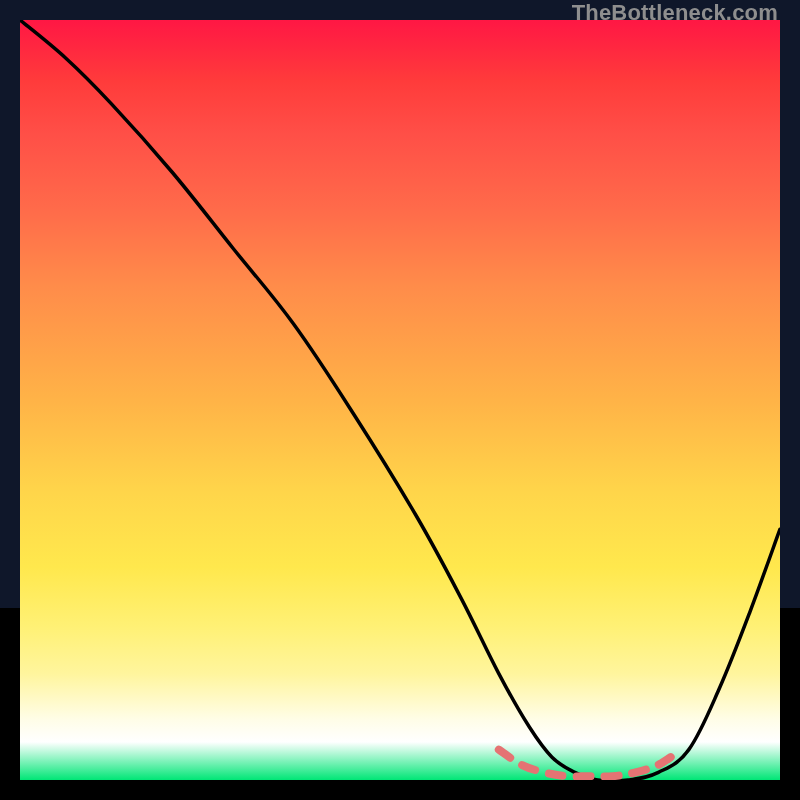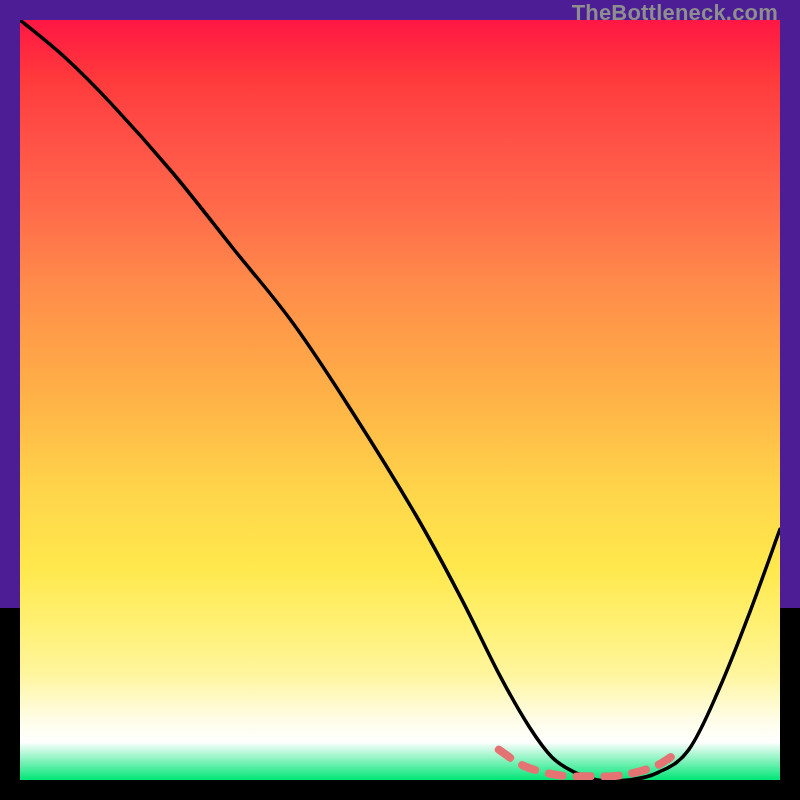--- a/index.html
+++ b/index.html
@@ -7,21 +7,21 @@
     padding: 0;
     width: 800px;
     height: 800px;
     background: #000;
     overflow: hidden;
   }
   .chart-wrap {
     position: relative;
     width: 800px;
     height: 608px;
-    background: #4c1d95;
+    background: #0f172a;
   }
   .plot-area {
     position: absolute;
     left: 20px;
     top: 20px;
     width: 760px;
     height: 760px;
     background: linear-gradient(to bottom,
       #ff1744 0%,
       #ff3b3b 8%,

